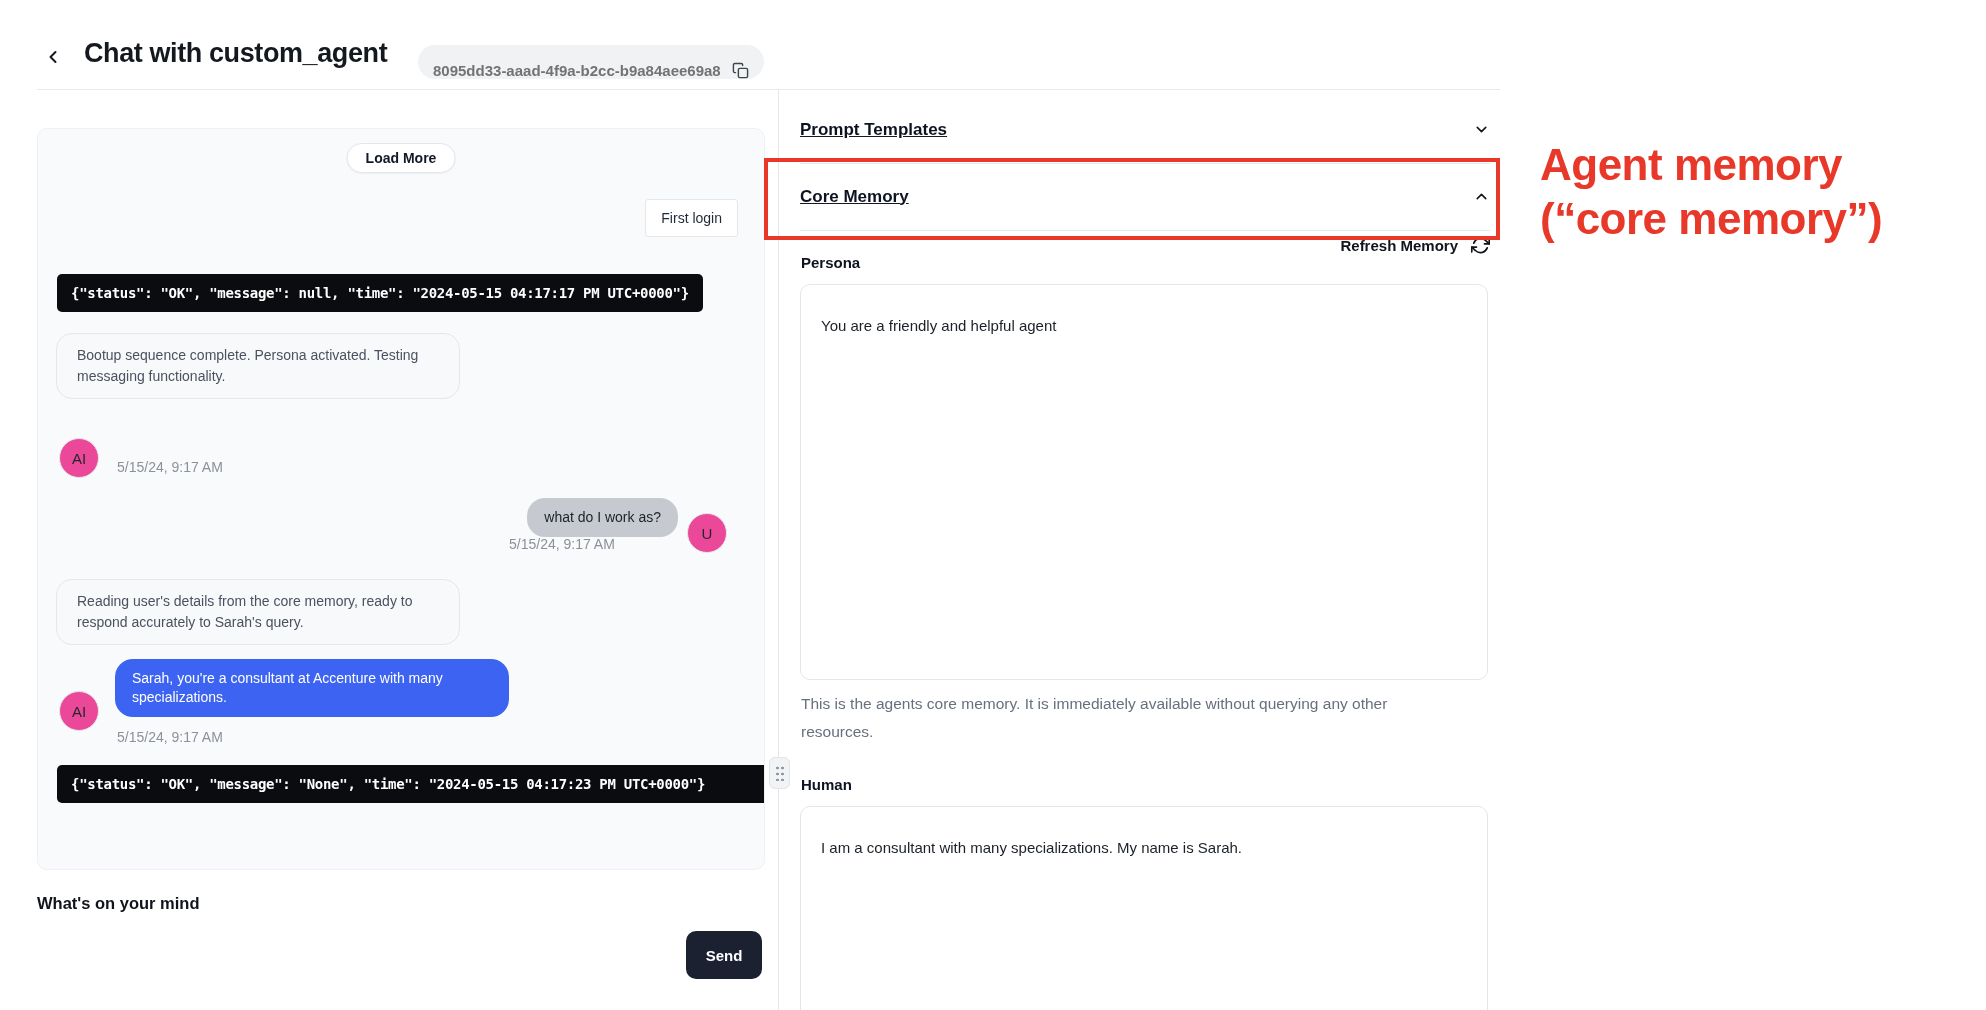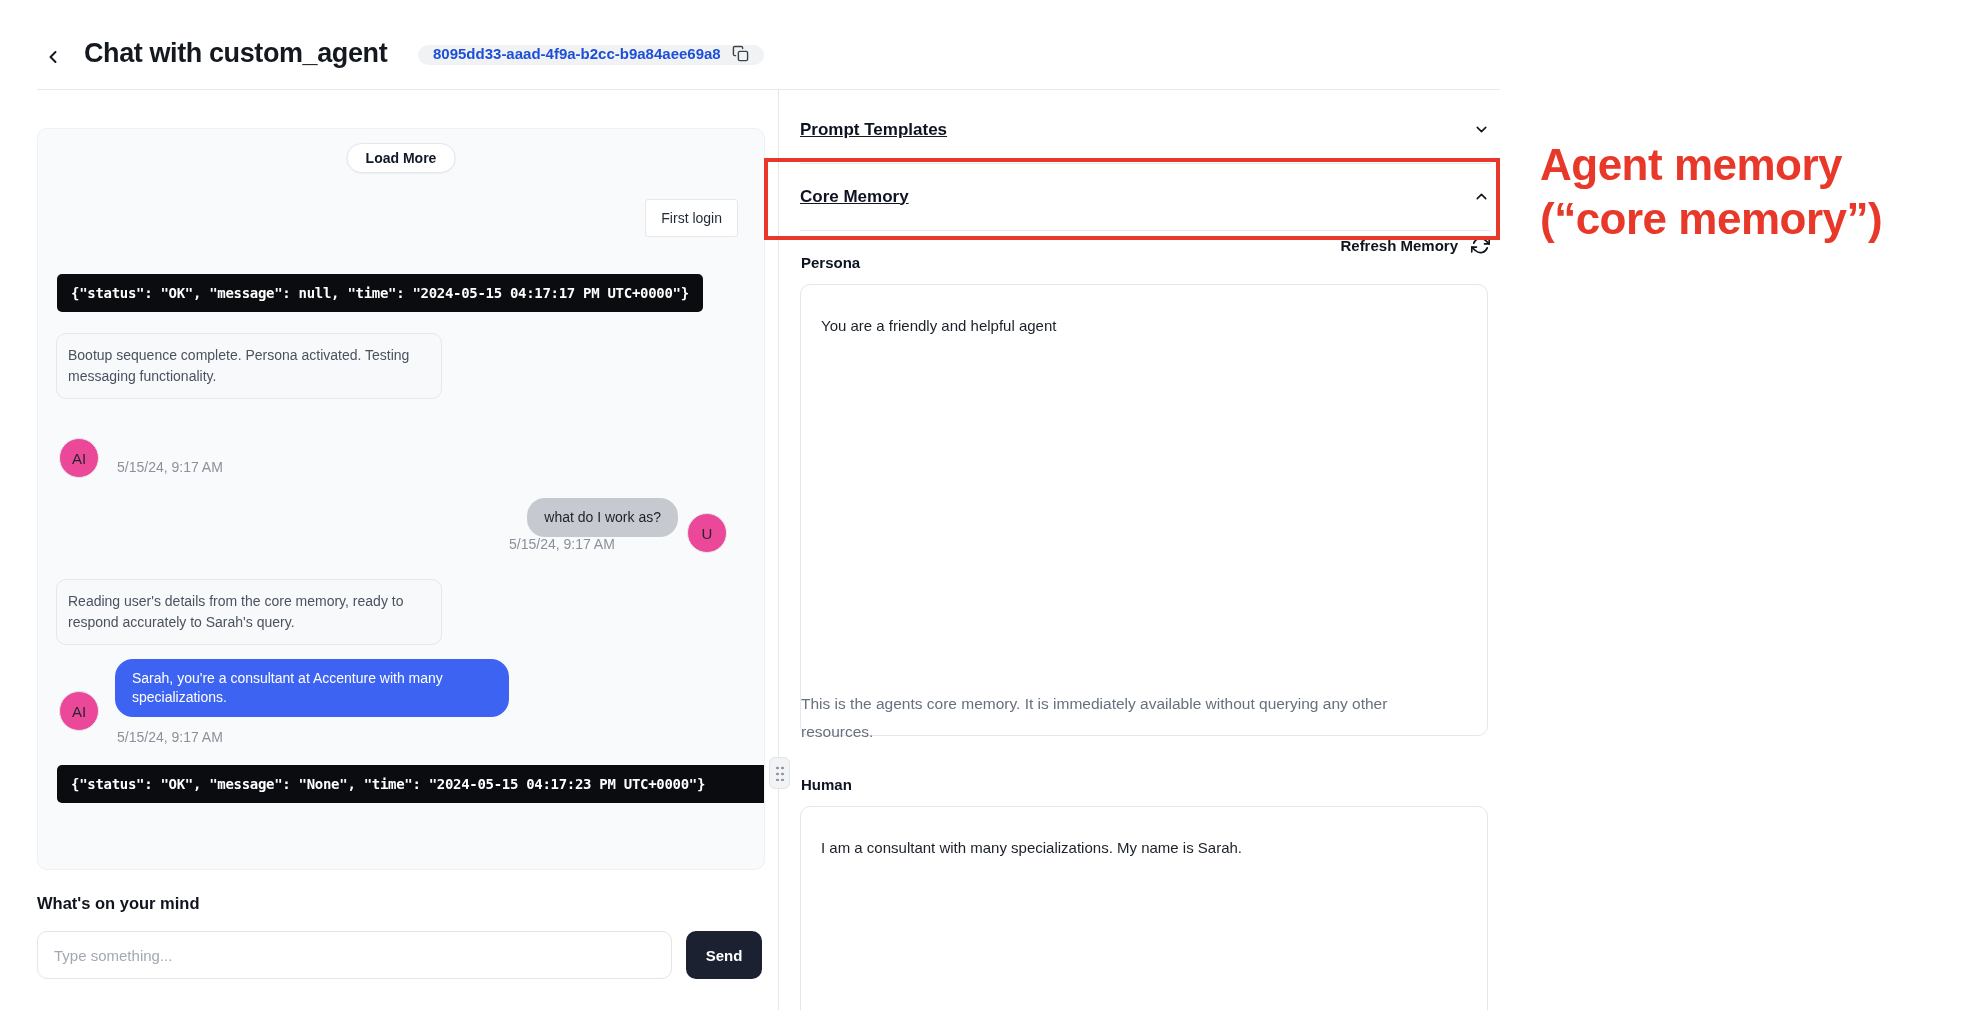--- a/index.html
+++ b/index.html
@@ -4,22 +4,22 @@
 <style>
   html,body{margin:0;padding:0;background:#fff;}
   #app{position:relative;width:1986px;height:1010px;background:#ffffff;overflow:hidden;
        font-family:"Liberation Sans",sans-serif;color:#14181f;}
 
   
   .header{position:absolute;left:0;top:0;width:100%;height:90px;}
   .back-btn{position:absolute;left:40px;top:44px;width:26px;height:26px;display:flex;
             align-items:center;justify-content:center;cursor:pointer;background:none;border:none;padding:0;}
   .page-title{position:absolute;left:84px;top:38px;font-size:27px;font-weight:700;letter-spacing:-0.4px;color:#14181f;}
-  .agent-id-badge{position:absolute;left:418px;top:45px;height:20px;display:flex;align-items:flex-start;gap:11px;
-                  background:#f1f2f4;border-radius:999px;padding:0 15px;font-size:15px;font-weight:700;color:#1d4ed8;}
+  .agent-id-badge{position:absolute;left:418px;top:45px;height:34px;display:flex;align-items:flex-end;gap:11px;
+                  background:#f1f2f4;border-radius:999px;padding:0 15px;font-size:15px;font-weight:700;color:#737373;}
   .header-divider{position:absolute;left:37px;top:89px;width:1463px;height:1px;background:#e7e9ec;}
 
   
   .v-divider{position:absolute;left:778px;top:90px;width:1px;height:920px;background:#e5e7eb;}
   .drag-handle{position:absolute;left:769px;top:757px;width:19px;height:30px;background:#f1f3f5;
                border:1px solid #e1e4e8;border-radius:6px;display:flex;align-items:center;justify-content:center;cursor:col-resize;}
   .drag-dots{width:9px;height:16px;
              background-image:radial-gradient(circle,#949ba6 1.3px,transparent 1.6px);
              background-size:5px 6px;background-position:0 0;}
 
@@ -28,22 +28,22 @@
              border:1px solid #eef0f3;border-radius:10px;overflow:hidden;}
   .load-more{position:absolute;left:50%;top:14px;transform:translateX(-50%);background:#fff;
              border:1px solid #e3e6ea;border-radius:999px;padding:6px 18px;font-size:14px;font-weight:700;
              color:#111827;box-shadow:0 1px 2px rgba(0,0,0,.05);cursor:pointer;font-family:inherit;}
   .first-login{position:absolute;right:26px;top:70px;background:#fff;border:1px solid #e5e7eb;border-radius:3px;
                padding:10px 15px;font-size:14px;color:#1f2937;}
   .sys-bar{position:absolute;left:19px;background:#0a0c10;color:#fff;border-radius:5px;padding:11px 14px;
            font-family:"DejaVu Sans Mono",monospace;font-size:14px;font-weight:700;white-space:nowrap;letter-spacing:-0.3px;}
   .sys-bar-1{top:145px;}
   .sys-bar-2{top:636px;width:760px;overflow:hidden;}
-  .monologue{position:absolute;left:18px;width:362px;background:#f8f9fa;border:1px solid #e5e7eb;border-radius:10px;
-             padding:11px 11px;font-size:14px;line-height:21px;color:#4a5260;}
+  .monologue{position:absolute;left:18px;width:362px;background:#f8f9fa;border:1px solid #e5e7eb;border-radius:16px;
+             padding:11px 20px;font-size:14px;line-height:21px;color:#4a5260;}
   .monologue-1{top:204px;}
   .monologue-2{top:450px;}
   .avatar{position:absolute;width:38px;height:38px;border-radius:50%;background:#ec4899;border:1px solid #e4e7eb;
           display:flex;align-items:center;justify-content:center;font-size:15px;font-weight:500;color:#1f2630;}
   .bubble{position:absolute;border-radius:18px;padding:10px 17px;font-size:14px;line-height:19px;}
   .bubble-agent{background:#3d63f2;color:#fff;}
   .bubble-user{background:#c6cad0;color:#1b2128;}
   .timestamp{position:absolute;font-size:14px;color:#8b919b;}
 
   .av-ai-1{left:21px;top:309px;}
@@ -76,21 +76,21 @@
             pointer-events:none;z-index:5;}
   .refresh-row{position:absolute;left:800px;top:236px;width:690px;display:flex;justify-content:flex-end;
                align-items:center;gap:13px;cursor:pointer;}
   .refresh-label{font-size:15px;font-weight:700;color:#10141c;text-align:center;}
   .mem-label{position:absolute;left:801px;font-size:15px;font-weight:700;color:#0d1321;}
   .lbl-persona{top:254px;}
   .lbl-human{top:776px;}
   .mem-box{position:absolute;left:800px;width:688px;background:#fff;border:1px solid #e3e6ea;border-radius:10px;
            padding:30px 20px;font-size:15px;line-height:21px;color:#1b2128;font-family:inherit;resize:none;outline:none;
            box-sizing:border-box;}
-  .box-persona{top:284px;height:452px;}
+  .box-persona{top:284px;height:396px;}
   .box-human{top:806px;height:280px;}
   .mem-desc{position:absolute;left:801px;top:690px;width:645px;font-size:15.5px;line-height:28px;color:#67707e;}
 
   
   .annotation{position:absolute;left:1540px;top:138px;font-size:44px;line-height:54px;font-weight:700;color:#e8382a;
               letter-spacing:-0.5px;}
 
   .icon{display:inline-flex;align-items:center;justify-content:center;}
   svg{display:block;}
 </style>
@@ -138,21 +138,20 @@
     <div class="monologue monologue-2">Reading user's details from the core memory, ready to respond accurately to Sarah's query.</div>
 
     <div class="avatar av-ai-2">AI</div>
     <div class="bubble bubble-agent bub-ai-2">Sarah, you're a consultant at Accenture with many specializations.</div>
     <div class="timestamp ts-ai-2">5/15/24, 9:17 AM</div>
 
     <div class="sys-bar sys-bar-2">{"status": "OK", "message": "None", "time": "2024-05-15 04:17:23 PM UTC+0000"}</div>
   </div>
 
   <div class="composer-label">What's on your mind</div>
-  <input class="composer-input" type="text" placeholder="Type something..." style="">
   <button class="send-btn">Send</button>
 
   <div class="v-divider"></div>
   <div class="drag-handle">
     <div class="drag-dots"></div>
   </div>
 
   <div class="panel-row row-pt">
     <span class="panel-row-label">Prompt Templates</span>
     <span class="icon">

